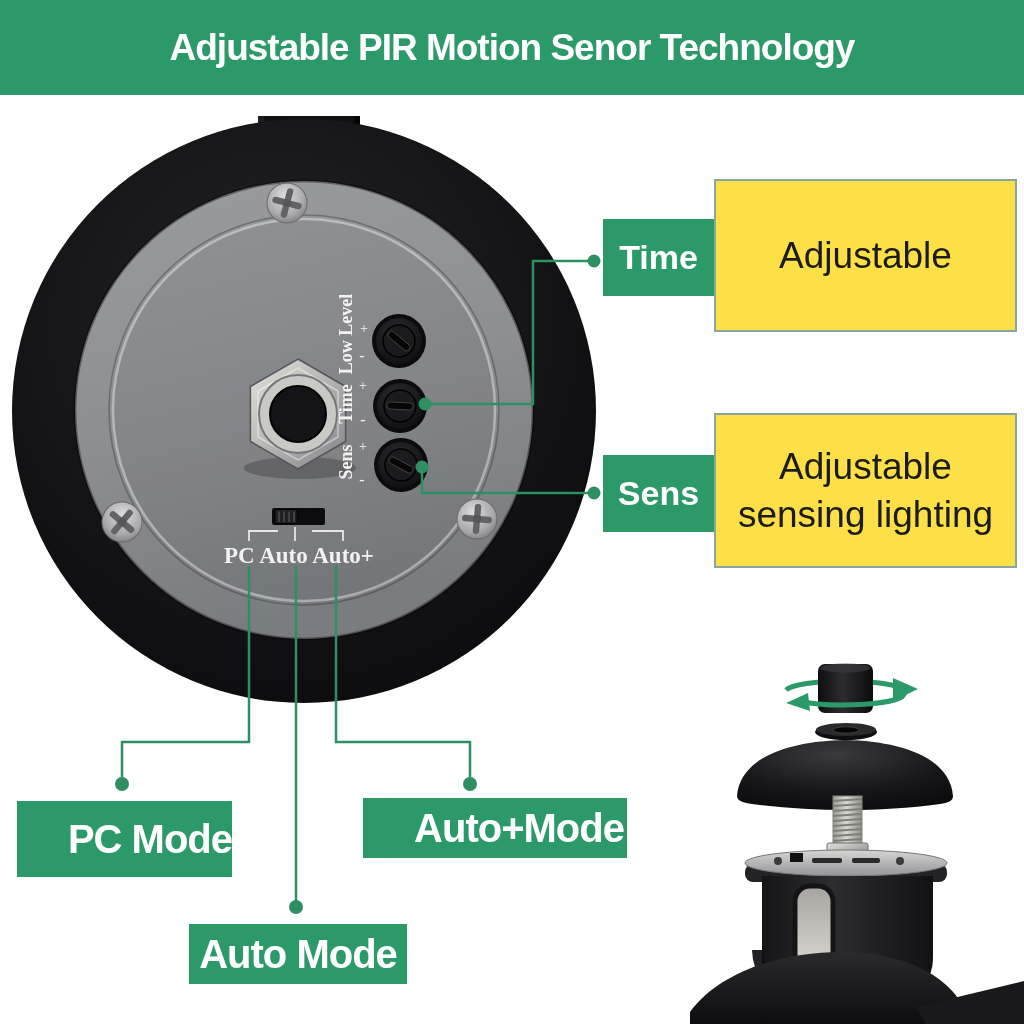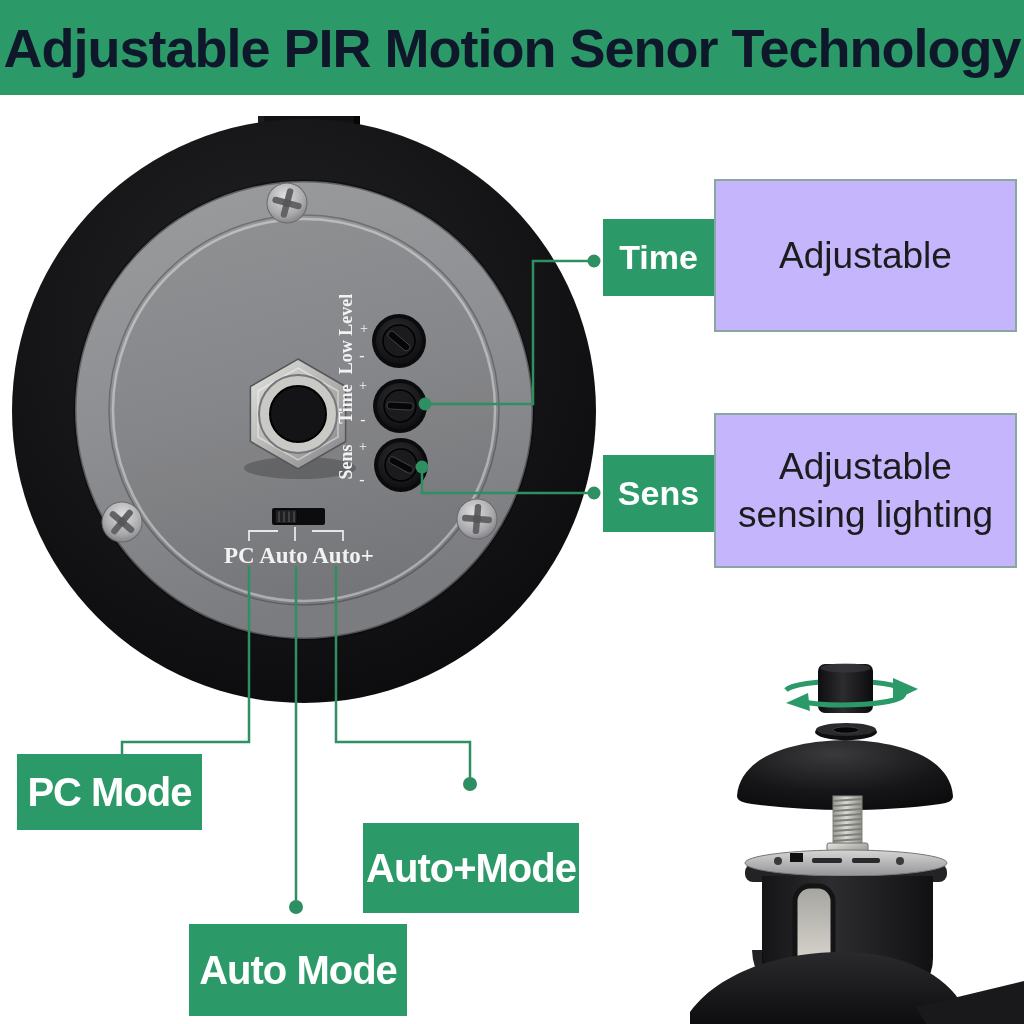--- a/index.html
+++ b/index.html
@@ -2,37 +2,37 @@
 <html style="--green: #2B9A68; --line-green: #2E8F63; --info-border: #8AA79F;"><head>
 <meta charset="utf-8">
 <style>
   html,body{margin:0;padding:0;background:#fff;}
   .canvas{position:relative;width:1024px;height:1024px;background:#ffffff;overflow:hidden;
           font-family:"Liberation Sans",sans-serif;}
   .abs{position:absolute;}
   
   .header{left:0;top:0;width:1024px;height:95px;background:var(--green);
           display:flex;align-items:center;justify-content:center;}
-  .header span{color:#0f172a;font-weight:bold;font-size:54px;letter-spacing:-1px;white-space:nowrap;}
+  .header span{color:#ffffff;font-weight:bold;font-size:37px;letter-spacing:-1px;white-space:nowrap;}
   
   .tag{background:var(--green);display:flex;align-items:center;justify-content:center;
        color:#fff;font-weight:bold;font-size:34px;}
   .tag-time{left:603px;top:219px;width:111px;height:77px;}
   .tag-sens{left:603px;top:455px;width:111px;height:77px;}
   
-  .info{background:#c4b5fd;border:2px solid var(--info-border);display:flex;flex-direction:column;
+  .info{background:#fde047;border:2px solid var(--info-border);display:flex;flex-direction:column;
         align-items:center;justify-content:center;color:#1c1c1c;font-size:37px;line-height:48px;}
   .info-time{left:714px;top:179px;width:299px;height:149px;}
   .info-sens{left:714px;top:413px;width:299px;height:151px;}
   
   .mode{background:var(--green);display:flex;align-items:center;justify-content:center;
         color:#fff;font-weight:bold;font-size:40px;letter-spacing:-1px;}
-  .mode-pc{left:17px;top:754px;width:185px;height:76px;}
-  .mode-autoplus{left:363px;top:823px;width:216px;height:90px;}
-  .mode-auto{left:189px;top:924px;width:218px;height:92px;}
+  .mode-pc{left:17px;top:801px;width:215px;height:76px;justify-content:flex-end;}
+  .mode-autoplus{left:363px;top:798px;width:216px;height:60px;padding-left:48px;}
+  .mode-auto{left:189px;top:924px;width:218px;height:60px;}
   svg{display:block;}
   .devlabel{font-family:"Liberation Serif",serif;fill:#f2f2f2;}
 </style>
 </head>
 <body>
 
 <div class="canvas">
 
   <svg class="abs" width="1024" height="1024" viewBox="0 0 1024 1024" style="left:0;top:0;">
     <defs>

